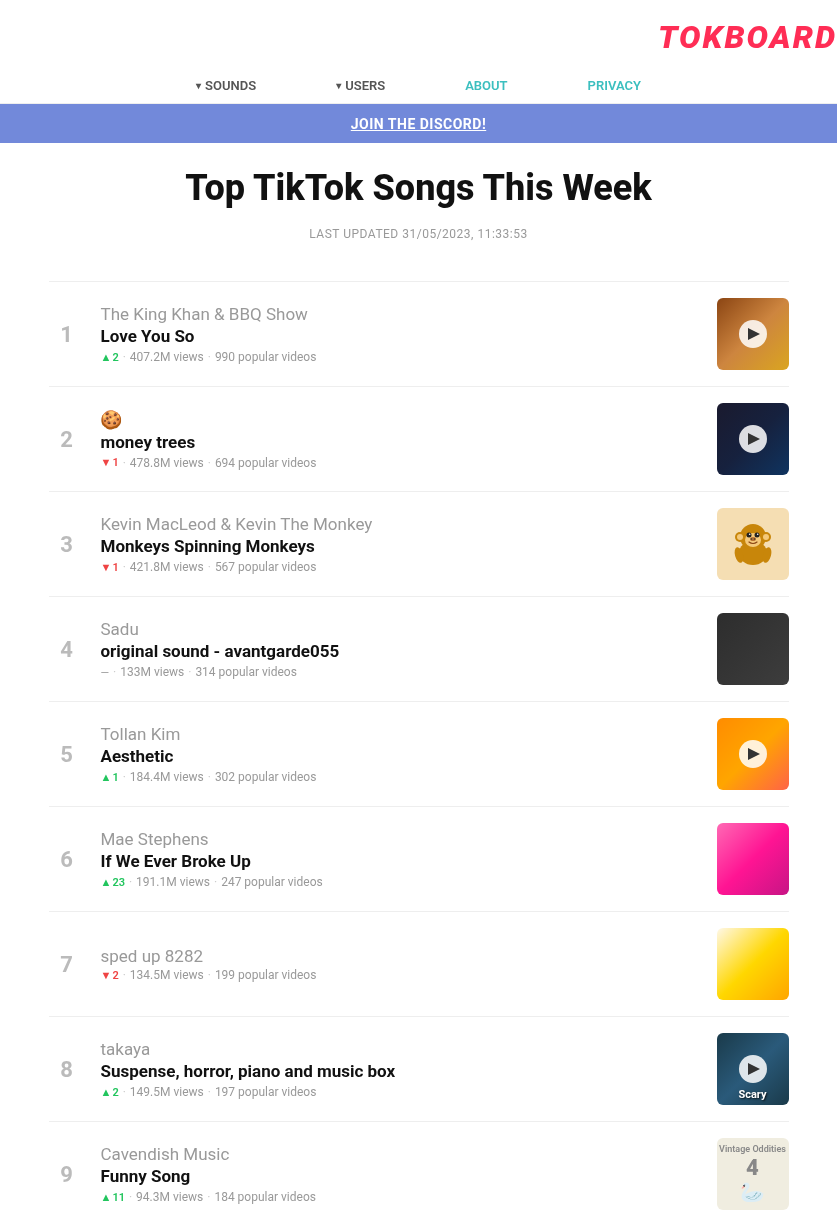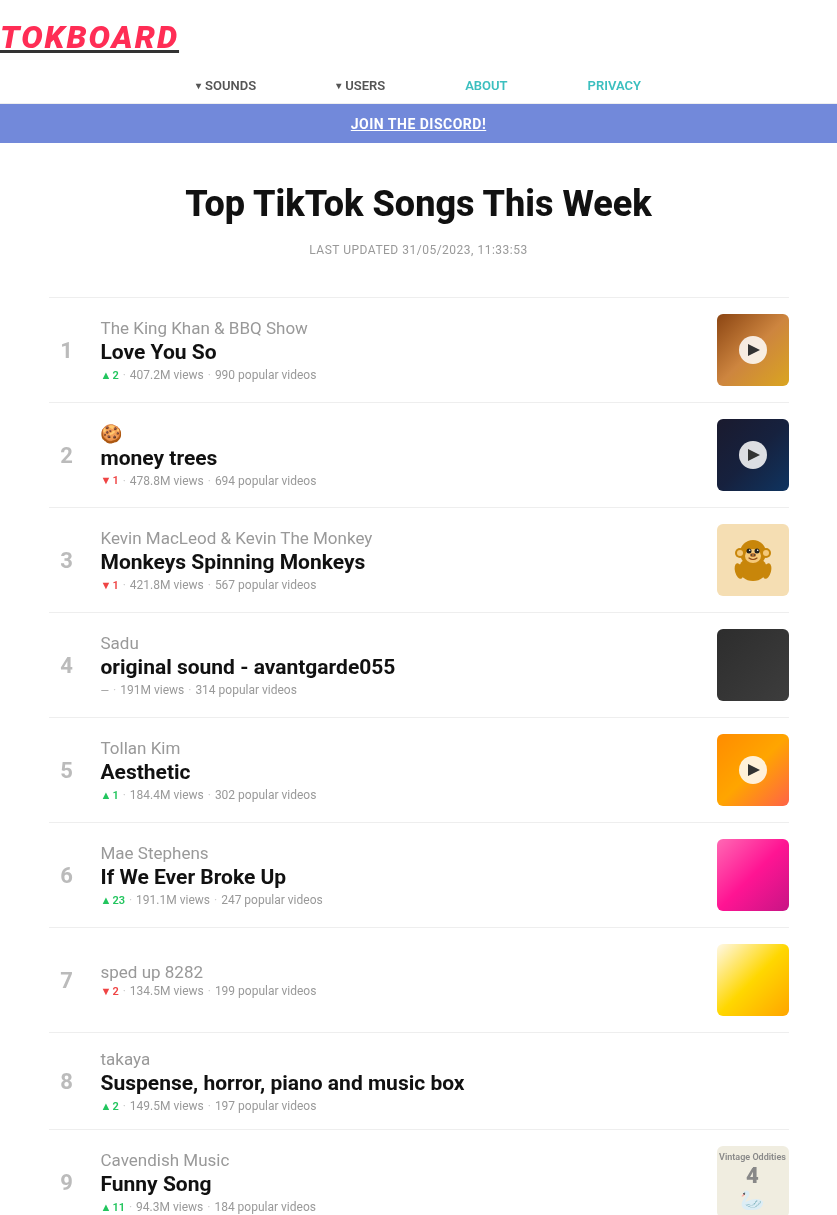--- a/index.html
+++ b/index.html
@@ -1,45 +1,45 @@
 <!DOCTYPE html>
 <html><head>
   <meta charset="utf-8">
   <style>
     * { margin: 0; padding: 0; box-sizing: border-box; }
     body { font-family: -apple-system, BlinkMacSystemFont, 'Segoe UI', Roboto, sans-serif; background: #fff; color: #333; }
 
     
-    .site-header { text-align: left; padding: 18px 0 12px; text-decoration: underline; }
+    .site-header { text-align: right; padding: 18px 0 12px; }
     .site-logo { font-size: 32px; font-weight: 900; color: #ff2d55; letter-spacing: 2px; font-style: italic; }
 
     
     .nav { display: flex; justify-content: center; border-bottom: 1px solid #eee; padding: 10px 0; gap: 80px; }
     .nav-item { font-size: 13px; font-weight: 600; color: #555; text-decoration: none; cursor: pointer; display: flex; align-items: center; gap: 4px; }
     .nav-item.teal { color: #3bbfbf; }
     .nav-chevron { font-size: 10px; }
 
     
     .discord-banner { background: #7289da; text-align: center; padding: 10px; }
     .discord-banner a { color: #fff; font-weight: 700; font-size: 14px; text-decoration: underline; letter-spacing: 0.5px; }
 
     
-    .page-title-section { text-align: center; padding: 40px 20px 20px; }
+    .page-title-section { text-align: center; padding: 24px 20px 20px; }
     .page-title { font-size: 36px; font-weight: 800; color: #111; }
     .last-updated { font-size: 12px; color: #999; margin-top: 18px; letter-spacing: 0.5px; }
 
     
     .chart-list { max-width: 780px; margin: 20px auto; padding: 0 20px; }
     .chart-item { display: flex; align-items: center; border-top: 1px solid #eee; padding: 16px 0; gap: 16px; }
     .chart-item:last-child { border-bottom: 1px solid #eee; }
 
     .rank { font-size: 22px; font-weight: 700; color: #bbb; min-width: 36px; text-align: center; }
     .song-info { flex: 1; min-width: 0; }
     .artist-name { font-size: 17px; color: #999; margin-bottom: 2px; }
-    .song-title { font-size: 21px; font-weight: 700; color: #111; margin-bottom: 4px; }
+    .song-title { font-size: 17px; font-weight: 700; color: #111; margin-bottom: 4px; }
     .song-stats { font-size: 12px; color: #999; display: flex; align-items: center; gap: 4px; flex-wrap: wrap; }
     .stat-dot { color: #ccc; }
     .change-up { color: #22c55e; font-size: 11px; font-weight: 600; display: flex; align-items: center; }
     .change-down { color: #ef4444; font-size: 11px; font-weight: 600; display: flex; align-items: center; }
     .change-neutral { color: #999; font-size: 11px; }
     .arrow-up::before { content: '▲'; margin-right: 1px; }
     .arrow-down::before { content: '▼'; margin-right: 1px; }
 
     
     .thumbnail { width: 72px; height: 72px; border-radius: 6px; overflow: hidden; flex-shrink: 0; position: relative; background: #ddd; }
@@ -189,21 +189,21 @@
       </div>
     </div>
     <div class="chart-item">
       <div class="rank">4</div>
       <div class="song-info">
         <div class="artist-name">Sadu</div>
         <div class="song-title">original sound - avantgarde055</div>
         <div class="song-stats">
           <span class="change-neutral">—</span>
           <span class="stat-dot">·</span>
-          <span>191M views</span>
+          <span>133M views</span>
           <span class="stat-dot">·</span>
           <span>314 popular videos</span>
         </div>
       </div>
       <div class="thumbnail thumb-4"></div>
     </div>
     <div class="chart-item">
       <div class="rank">5</div>
       <div class="song-info">
         <div class="artist-name">Tollan Kim</div>
@@ -259,20 +259,28 @@
         <div class="artist-name">takaya</div>
         <div class="song-title">Suspense, horror, piano and music box</div>
         <div class="song-stats">
           <span class="change-up arrow-up">2</span>
           <span class="stat-dot">·</span>
           <span>149.5M views</span>
           <span class="stat-dot">·</span>
           <span>197 popular videos</span>
         </div>
       </div>
+      <div class="thumbnail thumb-8">
+        <div class="thumb-placeholder">
+          <div class="play-btn">
+            <div class="play-triangle"></div>
+          </div>
+        </div>
+        <div class="scary-text">Scary</div>
+      </div>
     </div>
     <div class="chart-item">
       <div class="rank">9</div>
       <div class="song-info">
         <div class="artist-name">Cavendish Music</div>
         <div class="song-title">Funny Song</div>
         <div class="song-stats">
           <span class="change-up arrow-up">11</span>
           <span class="stat-dot">·</span>
           <span>94.3M views</span>

